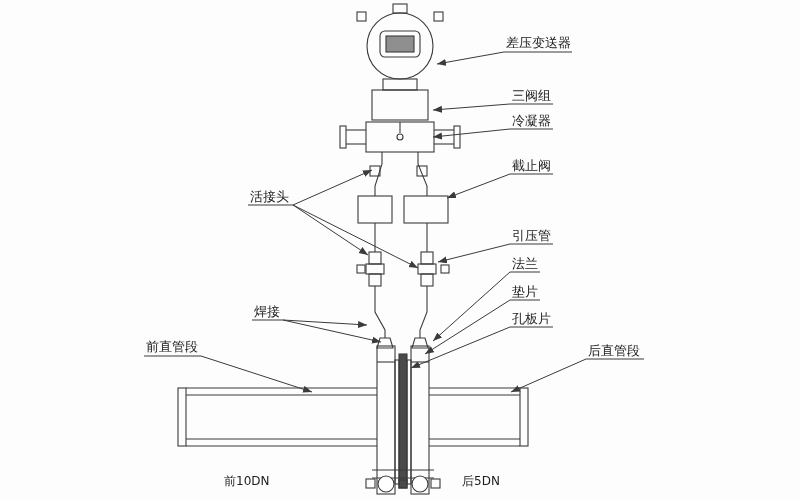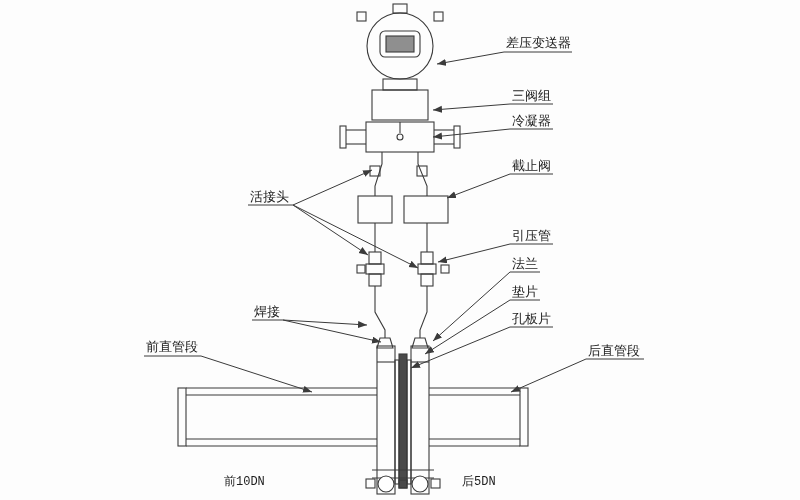--- a/index.html
+++ b/index.html
@@ -8,21 +8,21 @@
     --ink:#1c1c1c;
     --plate:#4a4a4a;
   }
   html,body{margin:0;padding:0;}
   body{
     width:800px;height:500px;
     background:var(--bg);
     font-family:"DejaVu Sans","Liberation Sans",sans-serif;
     overflow:hidden;
   }
-  .stage{position:relative;width:800px;height:500px;background:var(--bg);font-family:Liberation Mono, monospace;}
+  .stage{position:relative;width:800px;height:500px;background:var(--bg);}
   svg{display:block;}
   .ln{stroke:var(--line);stroke-width:1.1;fill:none;stroke-linecap:butt;stroke-linejoin:miter;}
   .ldr{stroke:var(--line);stroke-width:1;fill:none;}
   .fill-mid{fill:#8f8f8f;}
   .fill-plate{fill:var(--plate);}
   .fill-white{fill:#ffffff;}
   .lbl{font-size:13px;fill:var(--ink);stroke:none;}
   .dim{font-size:12px;}
 </style>
 </head>

